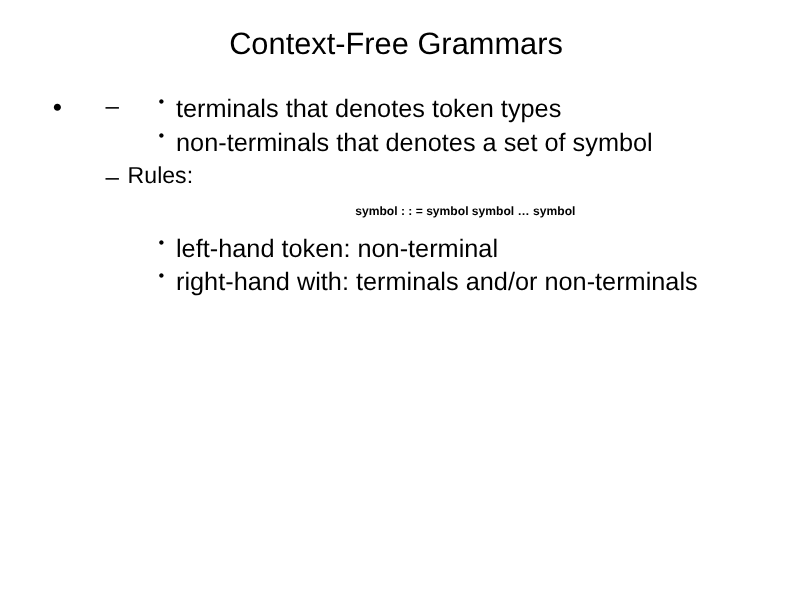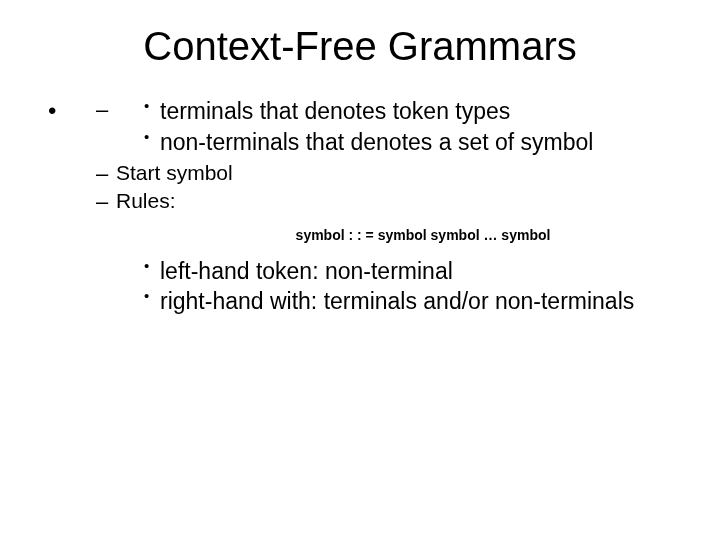--- a/index.html
+++ b/index.html
@@ -10,21 +10,21 @@
     font-family: Arial, Helvetica, sans-serif;
     color: #000;
     overflow: hidden;
   }
   .slide {
     width: 100%;
     height: 100%;
     padding: 18px 30px 20px 30px;
   }
   .title {
-    font-size: 40px;
+    font-size: 28px;
     font-weight: 400;
     text-align: center;
     margin-bottom: 28px;
     margin-top: 6px;
   }
   .lvl1 {
     list-style: none;
     padding-left: 18px;
   }
   .lvl1 > li {
@@ -76,21 +76,21 @@
     position: absolute;
     left: 0;
     top: 0;
     font-size: 15px;
   }
   .spacer-rule {
     margin-top: 12px;
     margin-bottom: 12px;
   }
   .rule-line {
-    font-size: 14px;
+    font-size: 11px;
     font-weight: 700;
     text-align: center;
     margin: 14px 0 14px 40px;
   }
 </style>
 </head>
 <body>
 
 <div class="slide">
   <h1 class="title">Context-Free Grammars</h1>
@@ -99,23 +99,20 @@
     <li>
 
       <ul class="lvl2">
         <li>
           <ul class="lvl3">
             <li>terminals that denotes token types</li>
             <li>non-terminals that denotes a set of symbol</li>
           </ul>
         </li>
 
-        <li>
-          <span>Start symbol</span>
-        </li>
 
         <li>
           <span>Rules:</span>
 
           <div class="rule-line">symbol : : = symbol symbol … symbol</div>
 
           <ul class="lvl3 spacer-rule">
             <li>left-hand token: non-terminal</li>
             <li>right-hand with: terminals and/or non-terminals</li>
           </ul>

